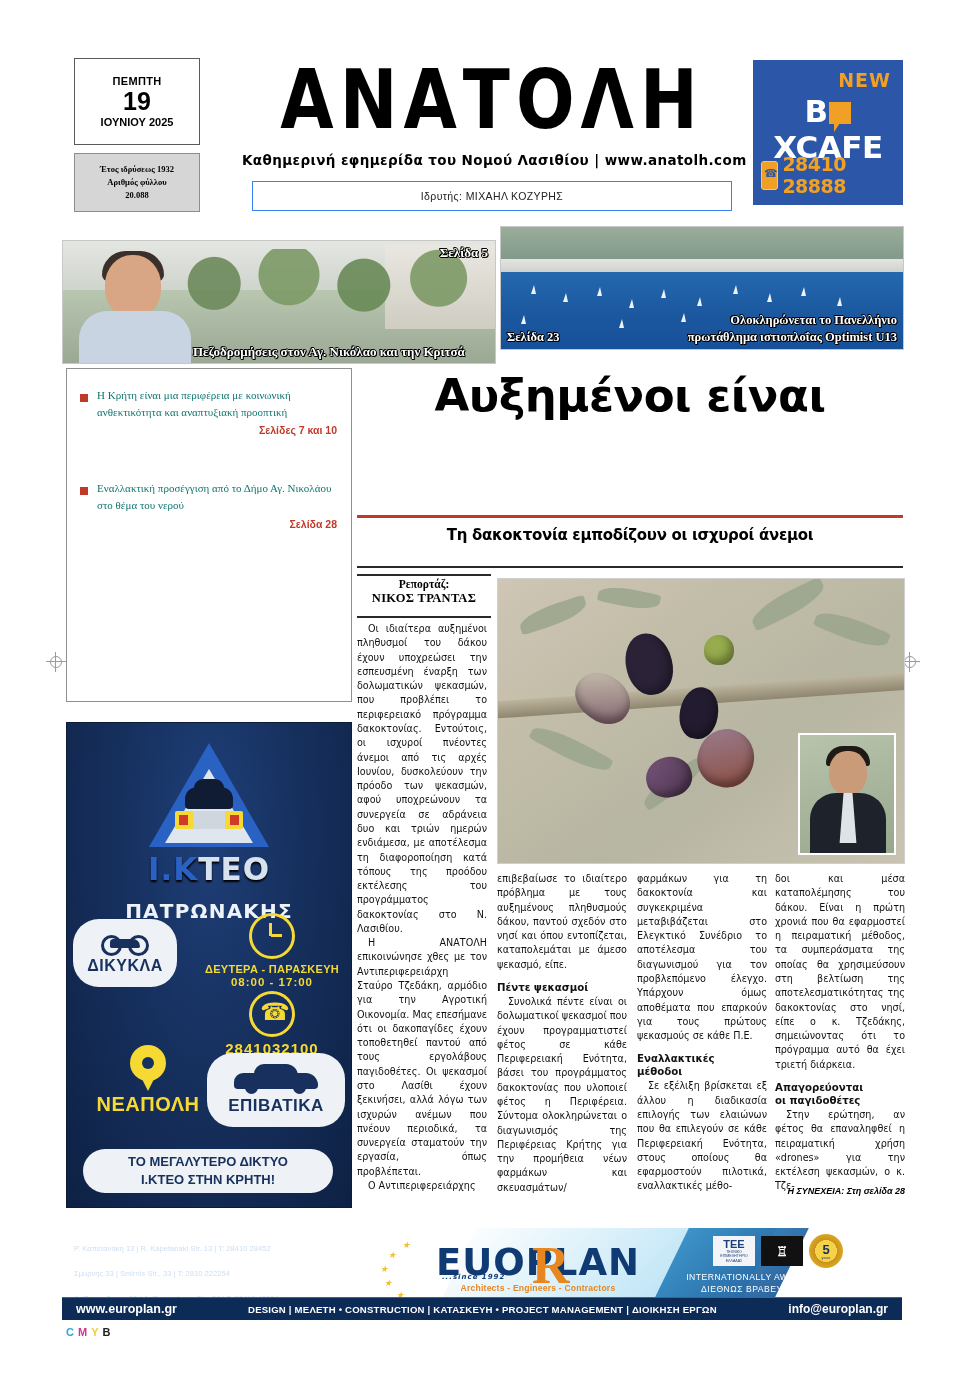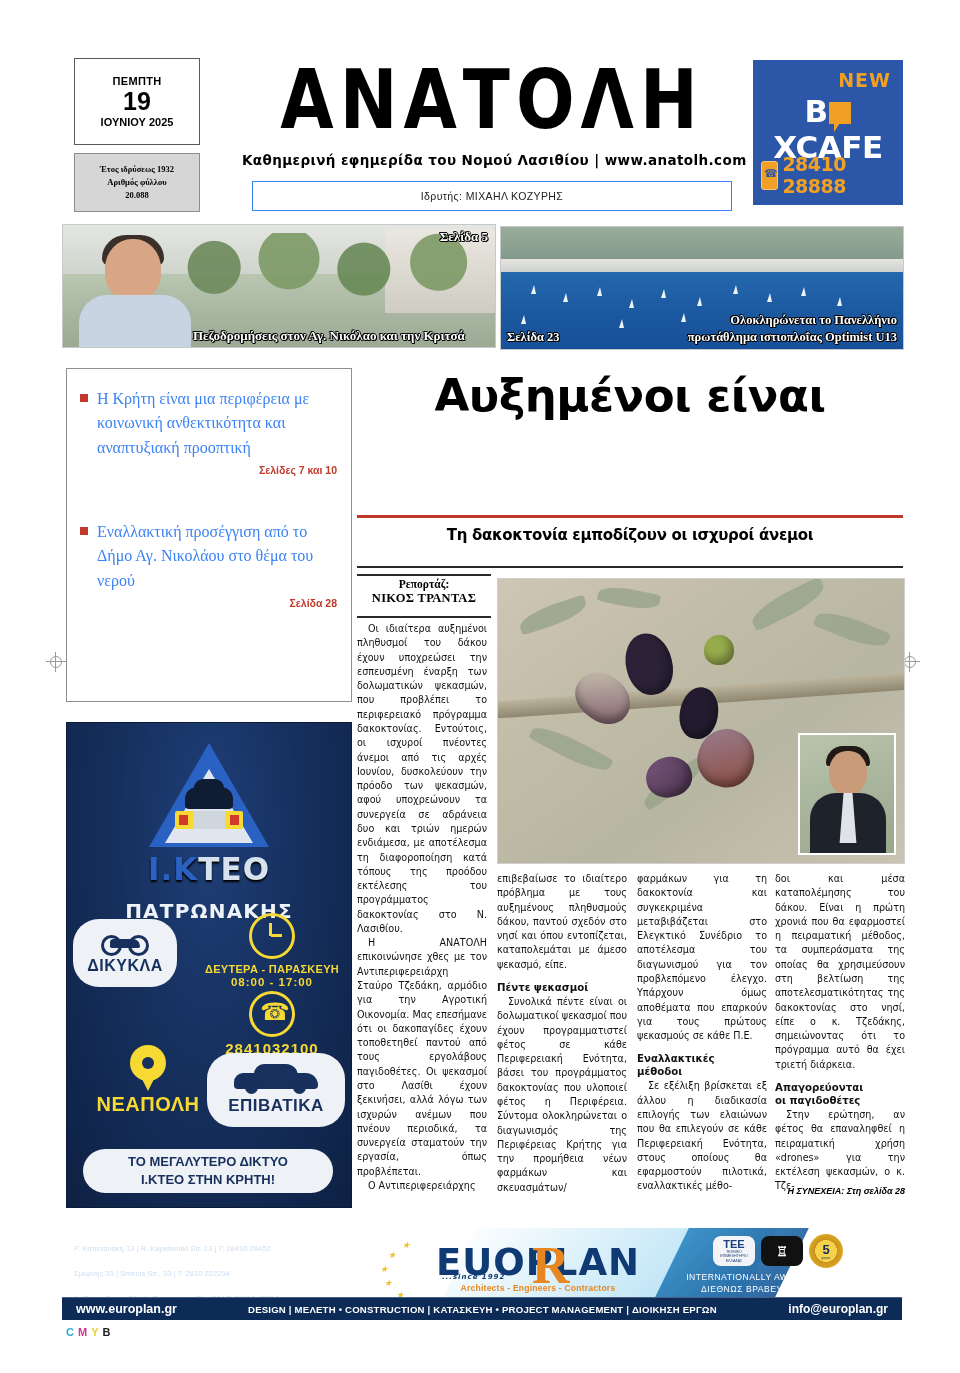--- a/index.html
+++ b/index.html
@@ -38,21 +38,21 @@
            letter-spacing:-.5px;font-family:"DejaVu Sans",sans-serif;}
   .bc-o{display:inline-block;position:relative;width:22px;height:22px;background:#f0a024;vertical-align:-2px;margin:0 1px;}
   .bc-o:after{content:"";position:absolute;left:5px;top:21px;border-left:6px solid #f0a024;border-bottom:9px solid transparent;}
   .bc-phonerow{position:absolute;left:8px;bottom:8px;display:flex;align-items:center;gap:4px;}
   .bc-phoneicon{width:17px;height:27px;background:#f0a024;border-radius:3px;border:1px solid #f5c577;position:relative;}
   .bc-phoneicon:after{content:"\260E";position:absolute;left:2px;top:5px;font-size:11px;color:#2c56a8;}
   .bc-phone{font-weight:bold;font-size:19px;color:#f0a024;letter-spacing:-.5px;font-family:"DejaVu Sans",sans-serif;}
 
   
   .teaser{position:absolute;overflow:hidden;border:1px solid #c8c8c8;}
-  .teaser-1{left:62px;top:224px;width:432px;height:122px;background:linear-gradient(180deg,#cfd9cb 0%,#b8c6b0 42%,#9aa894 100%);}
+  .teaser-1{left:62px;top:240px;width:432px;height:122px;background:linear-gradient(180deg,#cfd9cb 0%,#b8c6b0 42%,#9aa894 100%);}
   .teaser-2{left:500px;top:226px;width:402px;height:122px;background:linear-gradient(180deg,#7f9cb0 0%,#5b87ab 22%,#1f5fa8 48%,#15529a 100%);}
   .t1-sky{position:absolute;left:0;top:0;width:100%;height:40%;background:linear-gradient(180deg,#e4e6e2,#cfd4cc);}
   .t1-trees{position:absolute;left:90px;top:8px;width:340px;height:86px;
     background:radial-gradient(circle at 18% 40%,#6d8a5c 0 26px,transparent 27px),
                radial-gradient(circle at 40% 30%,#7d9a66 0 30px,transparent 31px),
                radial-gradient(circle at 62% 42%,#698a57 0 26px,transparent 27px),
                radial-gradient(circle at 84% 34%,#7d9a66 0 28px,transparent 29px);opacity:.9;}
   .t1-bldg{position:absolute;right:0;top:4px;width:110px;height:84px;background:linear-gradient(180deg,#e9e7e0,#cfccc2);}
   .t1-person{position:absolute;left:14px;top:14px;width:118px;height:108px;}
   .t1-head{position:absolute;left:28px;top:0;width:56px;height:62px;border-radius:48% 48% 44% 44%;background:#d8a585;}
@@ -66,21 +66,21 @@
              text-shadow:-1px 0 #000,1px 0 #000,0 -1px #000,0 1px #000,1px 1px #000,-1px -1px #000;}
   .t1-cap{left:130px;bottom:3px;font-size:13px;}
   .t1-page{right:7px;top:4px;font-size:13px;}
   .t2-cap{right:6px;bottom:3px;font-size:12.5px;text-align:right;line-height:1.35;}
   .t2-page{left:6px;bottom:4px;font-size:12.5px;}
 
   
   .sidebox{position:absolute;left:66px;top:368px;width:284px;height:332px;border:1px solid #8f8f8f;background:#fff;}
   .side-item{position:relative;padding:0 14px 0 30px;font-family:"Liberation Serif",serif;}
   .side-item .bullet{position:absolute;left:13px;top:7px;width:8px;height:8px;background:#c0392b;}
-  .side-item .txt{font-size:16px;line-height:1.52;color:#3b82f6;}
+  .side-item .txt{font-size:11px;line-height:1.52;color:#0f766e;}
   .side-item .pg{text-align:right;color:#c0392b;font-weight:bold;font-size:10.5px;font-family:"Liberation Sans",sans-serif;margin-top:4px;}
   .side-1{margin-top:18px;}
   .side-2{margin-top:44px;}
 
   
   .kteo{position:absolute;left:66px;top:722px;width:284px;height:484px;
         background:radial-gradient(ellipse at 50% 22%,#1f3f78 0%,#16305e 45%,#0e2144 100%);overflow:hidden;border:1px solid #0b1b38;}
   .kteo-tri{position:absolute;left:82px;top:20px;width:120px;height:104px;}
   .tri-outer{position:absolute;left:0;top:0;width:0;height:0;border-left:60px solid transparent;border-right:60px solid transparent;border-bottom:104px solid #2a62c4;}
   .tri-inner{position:absolute;left:16px;top:26px;width:0;height:0;border-left:44px solid transparent;border-right:44px solid transparent;border-bottom:74px solid #dfe6ef;}
@@ -173,21 +173,21 @@
   .ep-logo{position:absolute;left:326px;top:16px;width:300px;text-align:center;}
   .ep-word{font-weight:bold;font-size:37px;color:#103a73;letter-spacing:1px;line-height:1;position:relative;display:inline-block;
            font-family:"DejaVu Sans",sans-serif;}
   .ep-r{color:#e8861f;position:absolute;left:96px;top:-4px;font-size:52px;font-family:"Liberation Serif",serif;}
   .ep-since{position:absolute;left:6px;top:30px;font-size:7px;color:#103a73;font-weight:bold;font-style:italic;}
   .ep-sub{font-size:8.6px;color:#e8861f;font-weight:bold;letter-spacing:.2px;margin-top:2px;}
   .ep-stars{position:absolute;left:318px;top:12px;width:52px;height:62px;}
   .ep-stars i{position:absolute;color:#f2c02a;font-size:9px;}
   .ep-right{position:absolute;right:8px;top:6px;width:232px;text-align:center;color:#fff;}
   .ep-badges{display:flex;gap:6px;justify-content:center;align-items:center;}
-  .bdg{width:42px;height:30px;background:#f2f4f7;border-radius:8px;display:flex;flex-direction:column;align-items:center;justify-content:center;}
+  .bdg{width:42px;height:30px;background:#f2f4f7;border-radius:0;display:flex;flex-direction:column;align-items:center;justify-content:center;}
   .bdg .t{font-weight:bold;font-size:11px;color:#1d3f7a;line-height:1;}
   .bdg .s{font-size:3.6px;color:#1d3f7a;line-height:1.15;}
   .bdg-dark{background:#111;}
   .bdg-dark .t{color:#fff;font-size:13px;}
   .bdg-gold{width:34px;height:34px;border-radius:50%;background:radial-gradient(circle,#f6d14a 0 45%,#c8921c 46%,#f2c02a 100%);
             display:flex;flex-direction:column;align-items:center;justify-content:center;}
   .bdg-gold .t{color:#10305f;font-size:13px;font-weight:bold;line-height:1;}
   .bdg-gold .s{font-size:3.6px;color:#10305f;}
   .ep-awarded{font-size:8.6px;letter-spacing:.5px;line-height:1.35;margin-top:4px;}
   .ep-bottombar{position:absolute;left:0;bottom:0;width:100%;height:22px;background:#0c2b56;border-top:1px solid rgba(255,255,255,.25);

